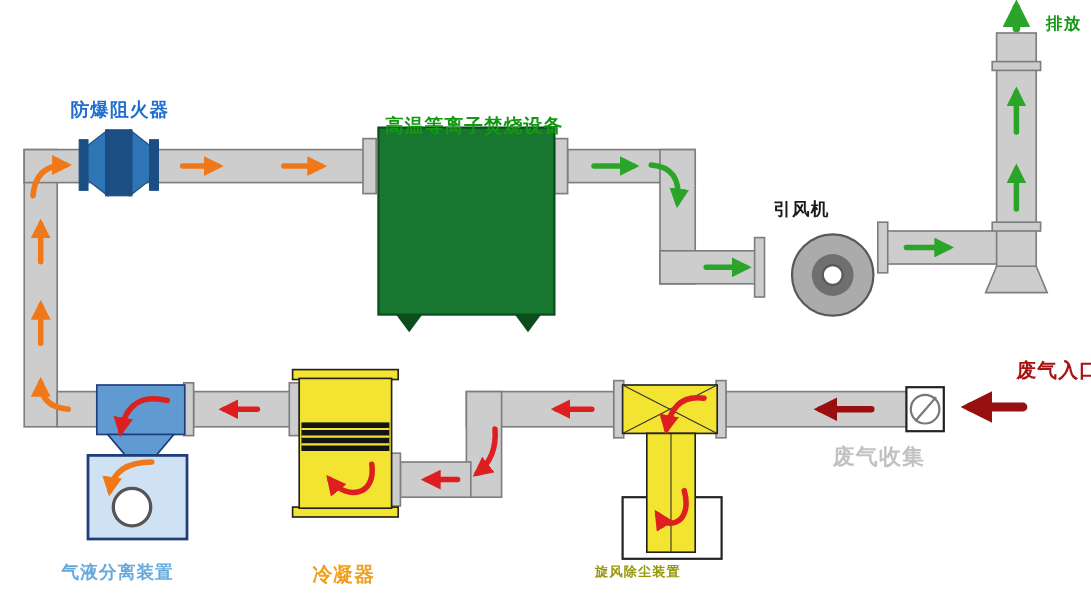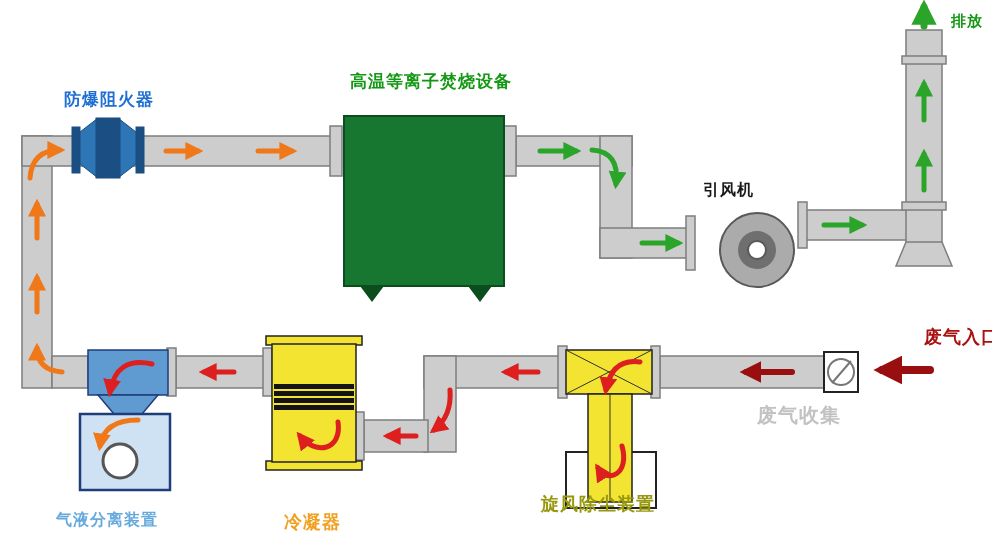--- a/index.html
+++ b/index.html
@@ -28,28 +28,28 @@
   .arr-or{stroke:var(--arrowOrange);stroke-width:5;}
   .arr-red{stroke:var(--arrowRed);stroke-width:5;}
   .arr-dred{stroke:var(--arrowDarkRed);stroke-width:6;}
   .arr-dred-big{stroke:var(--arrowDarkRed);stroke-width:8;}
   .arr-grn{stroke:var(--arrowGreen);stroke-width:5;}
   .arr-grn-big{stroke:var(--arrowGreen);stroke-width:7;}
   .f-or{fill:var(--arrowOrange);} .f-red{fill:var(--arrowRed);}
   .f-dred{fill:var(--arrowDarkRed);} .f-grn{fill:var(--arrowGreen);}
   .lbl{position:absolute;font-weight:bold;font-size:17px;white-space:nowrap;letter-spacing:1px;}
   .lbl-arrester{left:64px;top:88px;color:var(--labelBlue);text-align:center;}
-  .lbl-plasma{left:350px;top:70px;color:var(--labelGreen);font-family:Liberation Mono, monospace;}
+  .lbl-plasma{left:350px;top:103px;color:var(--labelGreen);font-family:Liberation Mono, monospace;}
   .lbl-fan{left:703px;top:180px;color:var(--labelBlack);font-size:16px;}
   .lbl-emission{left:951px;top:12px;color:var(--labelGreen);font-size:15px;}
   .lbl-inlet{left:924px;top:325px;color:var(--labelDarkRed);font-size:18px;}
   .lbl-collection{left:757px;top:402px;color:var(--labelGray);font-size:20px;}
   .lbl-separator{left:56px;top:510px;color:var(--labelLightBlue);font-size:16px;}
   .lbl-condenser{left:284px;top:510px;color:var(--labelOrange);font-size:18px;}
-  .lbl-cyclone{left:541px;top:492px;color:var(--labelOlive);font-size:18px;}
+  .lbl-cyclone{left:541px;top:512px;color:var(--labelOlive);font-size:12px;}
 </style>
 </head>
 <body>
 
 <div class="stage">
 
 <svg width="992" height="544" viewBox="0 0 992 544">
   <defs>
     <marker id="mo" viewBox="0 0 10 10" refX="7" refY="5" markerWidth="3.6" markerHeight="3.6" orient="auto">
       <path d="M0,0 L10,5 L0,10 Z" class="f-or"></path>

